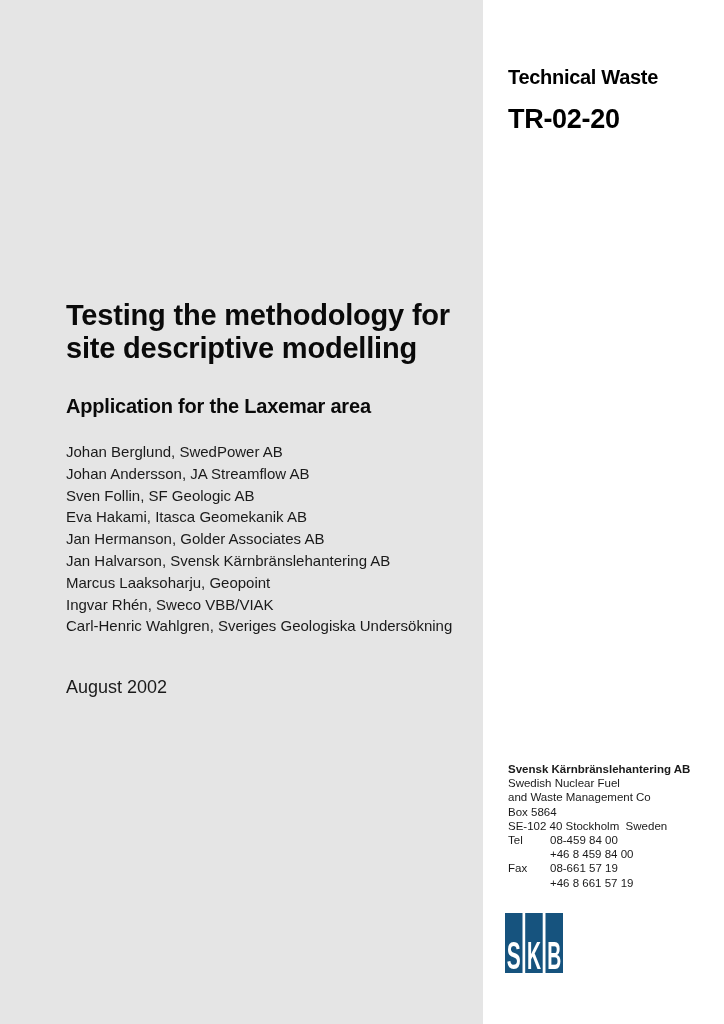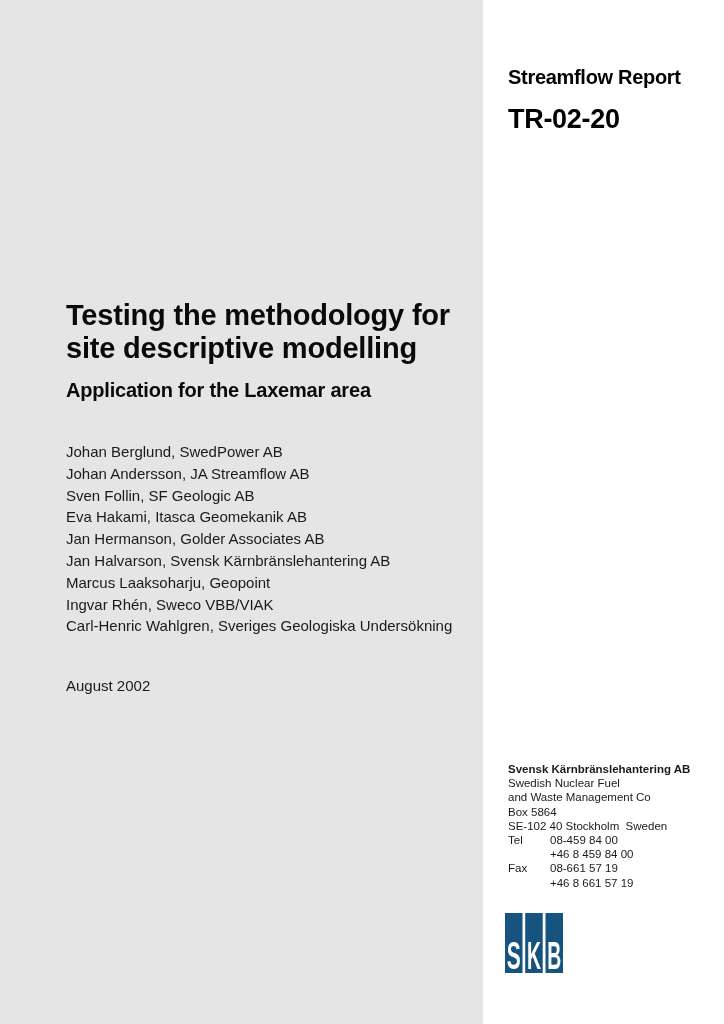--- a/index.html
+++ b/index.html
@@ -44,40 +44,40 @@
     width: 400px;
   }
   .doc-title {
     font-size: 29px;
     font-weight: bold;
     line-height: 33px;
     letter-spacing: -0.2px;
     color: #0a0a0a;
   }
   .doc-subtitle {
-    margin-top: 14px;
+    margin-top: 30px;
     font-size: 20px;
     font-weight: bold;
     letter-spacing: -0.2px;
     color: #0a0a0a;
   }
   .authors {
     position: absolute;
     left: 66px; top: 441px;
     width: 410px;
   }
   .author-line {
     font-size: 15px;
     line-height: 21.8px;
     color: #1a1a1a;
   }
   .pub-date {
     position: absolute;
     left: 66px; top: 677px;
-    font-size: 15px;
+    font-size: 18px;
     color: #1a1a1a;
     text-align: center;
   }
   
   .address-block {
     position: absolute;
     left: 508px; top: 762px;
     width: 210px;
     font-size: 11.5px;
     line-height: 14.2px;
@@ -98,21 +98,21 @@
     position: absolute;
     left: 505px; top: 913px;
     width: 58px; height: 60px;
   }
 </style>
 </head>
 <body>
 
 <div class="gray-panel"></div>
 
-<div class="report-type">Streamflow Report</div>
+<div class="report-type">Technical Waste</div>
 <div class="report-number">TR-02-20</div>
 
 <div class="title-block">
   <div class="doc-title">
     <div>Testing the methodology for</div>
     <div>site descriptive modelling</div>
   </div>
   <div class="doc-subtitle">Application for the Laxemar area</div>
 </div>
 

